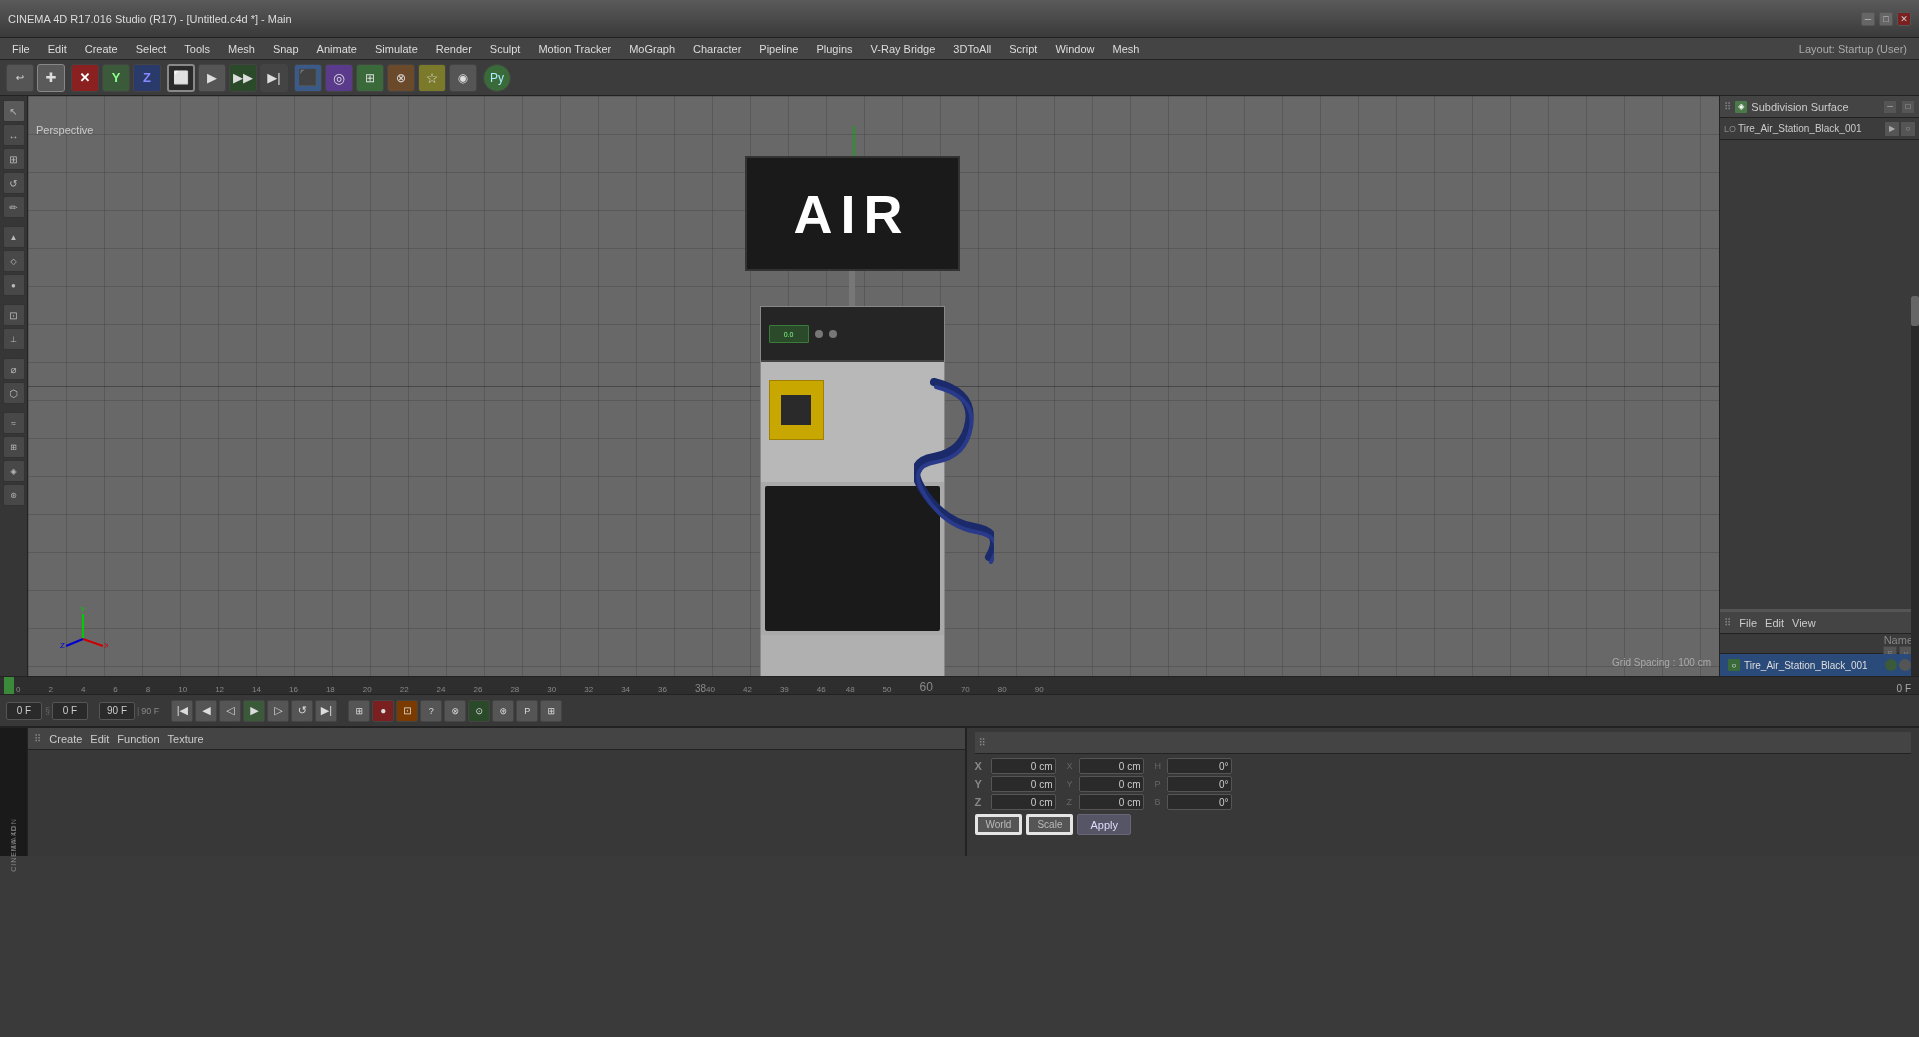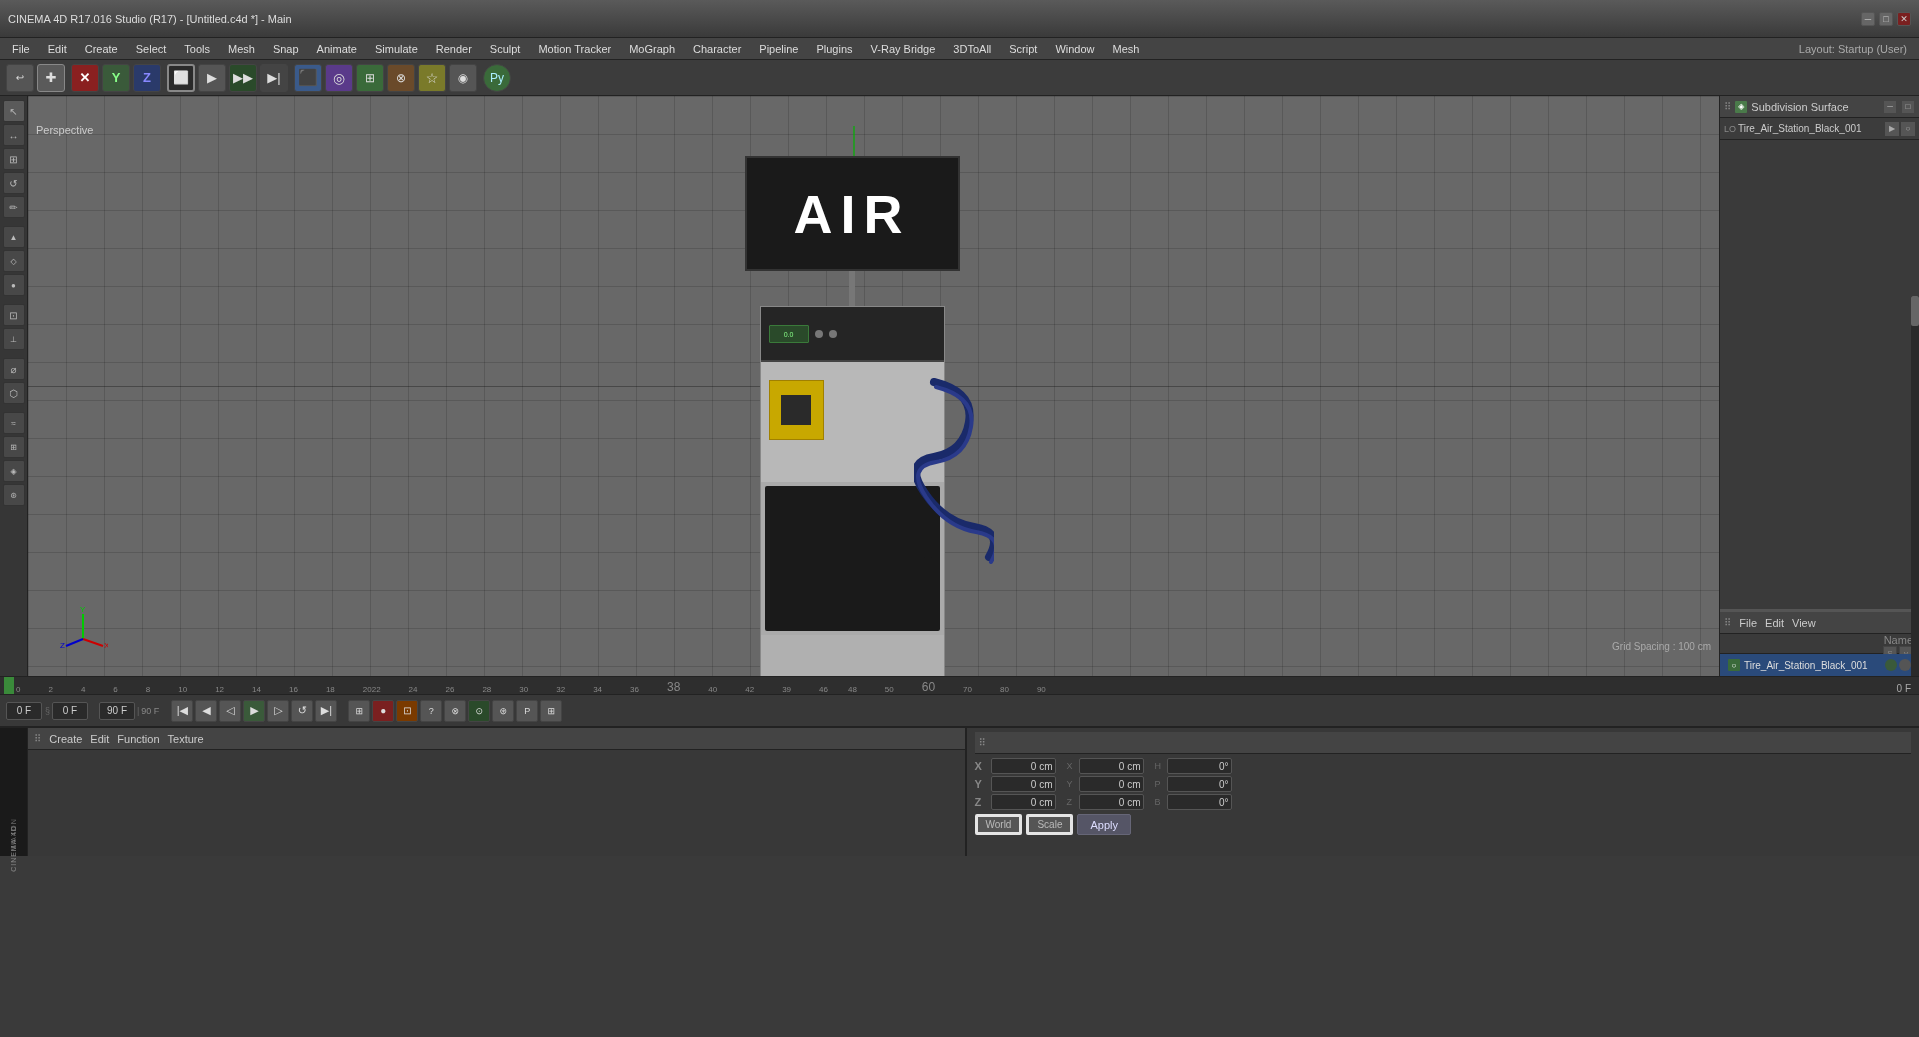--- a/index.html
+++ b/index.html
@@ -517,21 +517,21 @@
               </div>
             </div>
 
             <div style="height:145px;background:#1a1a1a;margin:4px;border-radius:2px;"></div>
 
             <div style="height:90px;background:#b0b0b0;"></div>
           </div>
         </div>
       </div>
 
-      <div class="grid-spacing" style="position:absolute;bottom:24px;right:8px;font-size:10px;color:#aaa;z-index:10;">Grid Spacing : 100 cm</div>
+      <div class="grid-spacing" style="position:absolute;bottom:8px;right:8px;font-size:10px;color:#aaa;z-index:10;">Grid Spacing : 100 cm</div>
 
       <div style="position:absolute;bottom:20px;left:30px;z-index:10;">
         <svg width="50" height="50" viewBox="0 0 50 50">
           <line x1="25" y1="35" x2="25" y2="10" stroke="#00cc00" stroke-width="2"></line>
           <line x1="25" y1="35" x2="45" y2="42" stroke="#cc0000" stroke-width="2"></line>
           <line x1="25" y1="35" x2="8" y2="42" stroke="#0000cc" stroke-width="2"></line>
           <text x="22" y="8" fill="#00cc00" font-size="8">Y</text>
           <text x="46" y="44" fill="#cc0000" font-size="8">X</text>
           <text x="2" y="44" fill="#0000cc" font-size="8">Z</text>
         </svg>
@@ -600,30 +600,30 @@
     <span style="font-size:8px;color:#888;margin-right:28px;">0</span>
     <span style="font-size:8px;color:#888;margin-right:28px;">2</span>
     <span style="font-size:8px;color:#888;margin-right:28px;">4</span>
     <span style="font-size:8px;color:#888;margin-right:28px;">6</span>
     <span style="font-size:8px;color:#888;margin-right:28px;">8</span>
     <span style="font-size:8px;color:#888;margin-right:28px;">10</span>
     <span style="font-size:8px;color:#888;margin-right:28px;">12</span>
     <span style="font-size:8px;color:#888;margin-right:28px;">14</span>
     <span style="font-size:8px;color:#888;margin-right:28px;">16</span>
     <span style="font-size:8px;color:#888;margin-right:28px;">18</span>
-    <span style="font-size:8px;color:#888;">20</span>
+    <span style="font-size:8px;color:#888;margin-right:28px;">20</span>
     <span style="font-size:8px;color:#888;margin-right:28px;">22</span>
     <span style="font-size:8px;color:#888;margin-right:28px;">24</span>
     <span style="font-size:8px;color:#888;margin-right:28px;">26</span>
     <span style="font-size:8px;color:#888;margin-right:28px;">28</span>
     <span style="font-size:8px;color:#888;margin-right:28px;">30</span>
     <span style="font-size:8px;color:#888;margin-right:28px;">32</span>
     <span style="font-size:8px;color:#888;margin-right:28px;">34</span>
     <span style="font-size:8px;color:#888;margin-right:28px;">36</span>
-    <span style="font-size:12px;color:#888;margin-right:28px;">38</span>
+    <span style="font-size:10px;color:#888;">38</span>
     <span style="font-size:8px;color:#888;margin-right:28px;">40</span>
     <span style="font-size:8px;color:#888;margin-right:28px;">42</span>
     <span style="font-size:8px;color:#888;margin-right:28px;">39</span>
     <span style="font-size:8px;color:#888;margin-right:20px;">46</span>
     <span style="font-size:8px;color:#888;margin-right:28px;">48</span>
     <span style="font-size:8px;color:#888;margin-right:28px;">50</span>
     <span style="font-size:12px;color:#888;margin-right:28px;">60</span>
     <span style="font-size:8px;color:#888;margin-right:28px;">70</span>
     <span style="font-size:8px;color:#888;margin-right:28px;">80</span>
     <span style="font-size:8px;color:#888;margin-right:28px;">90</span>

